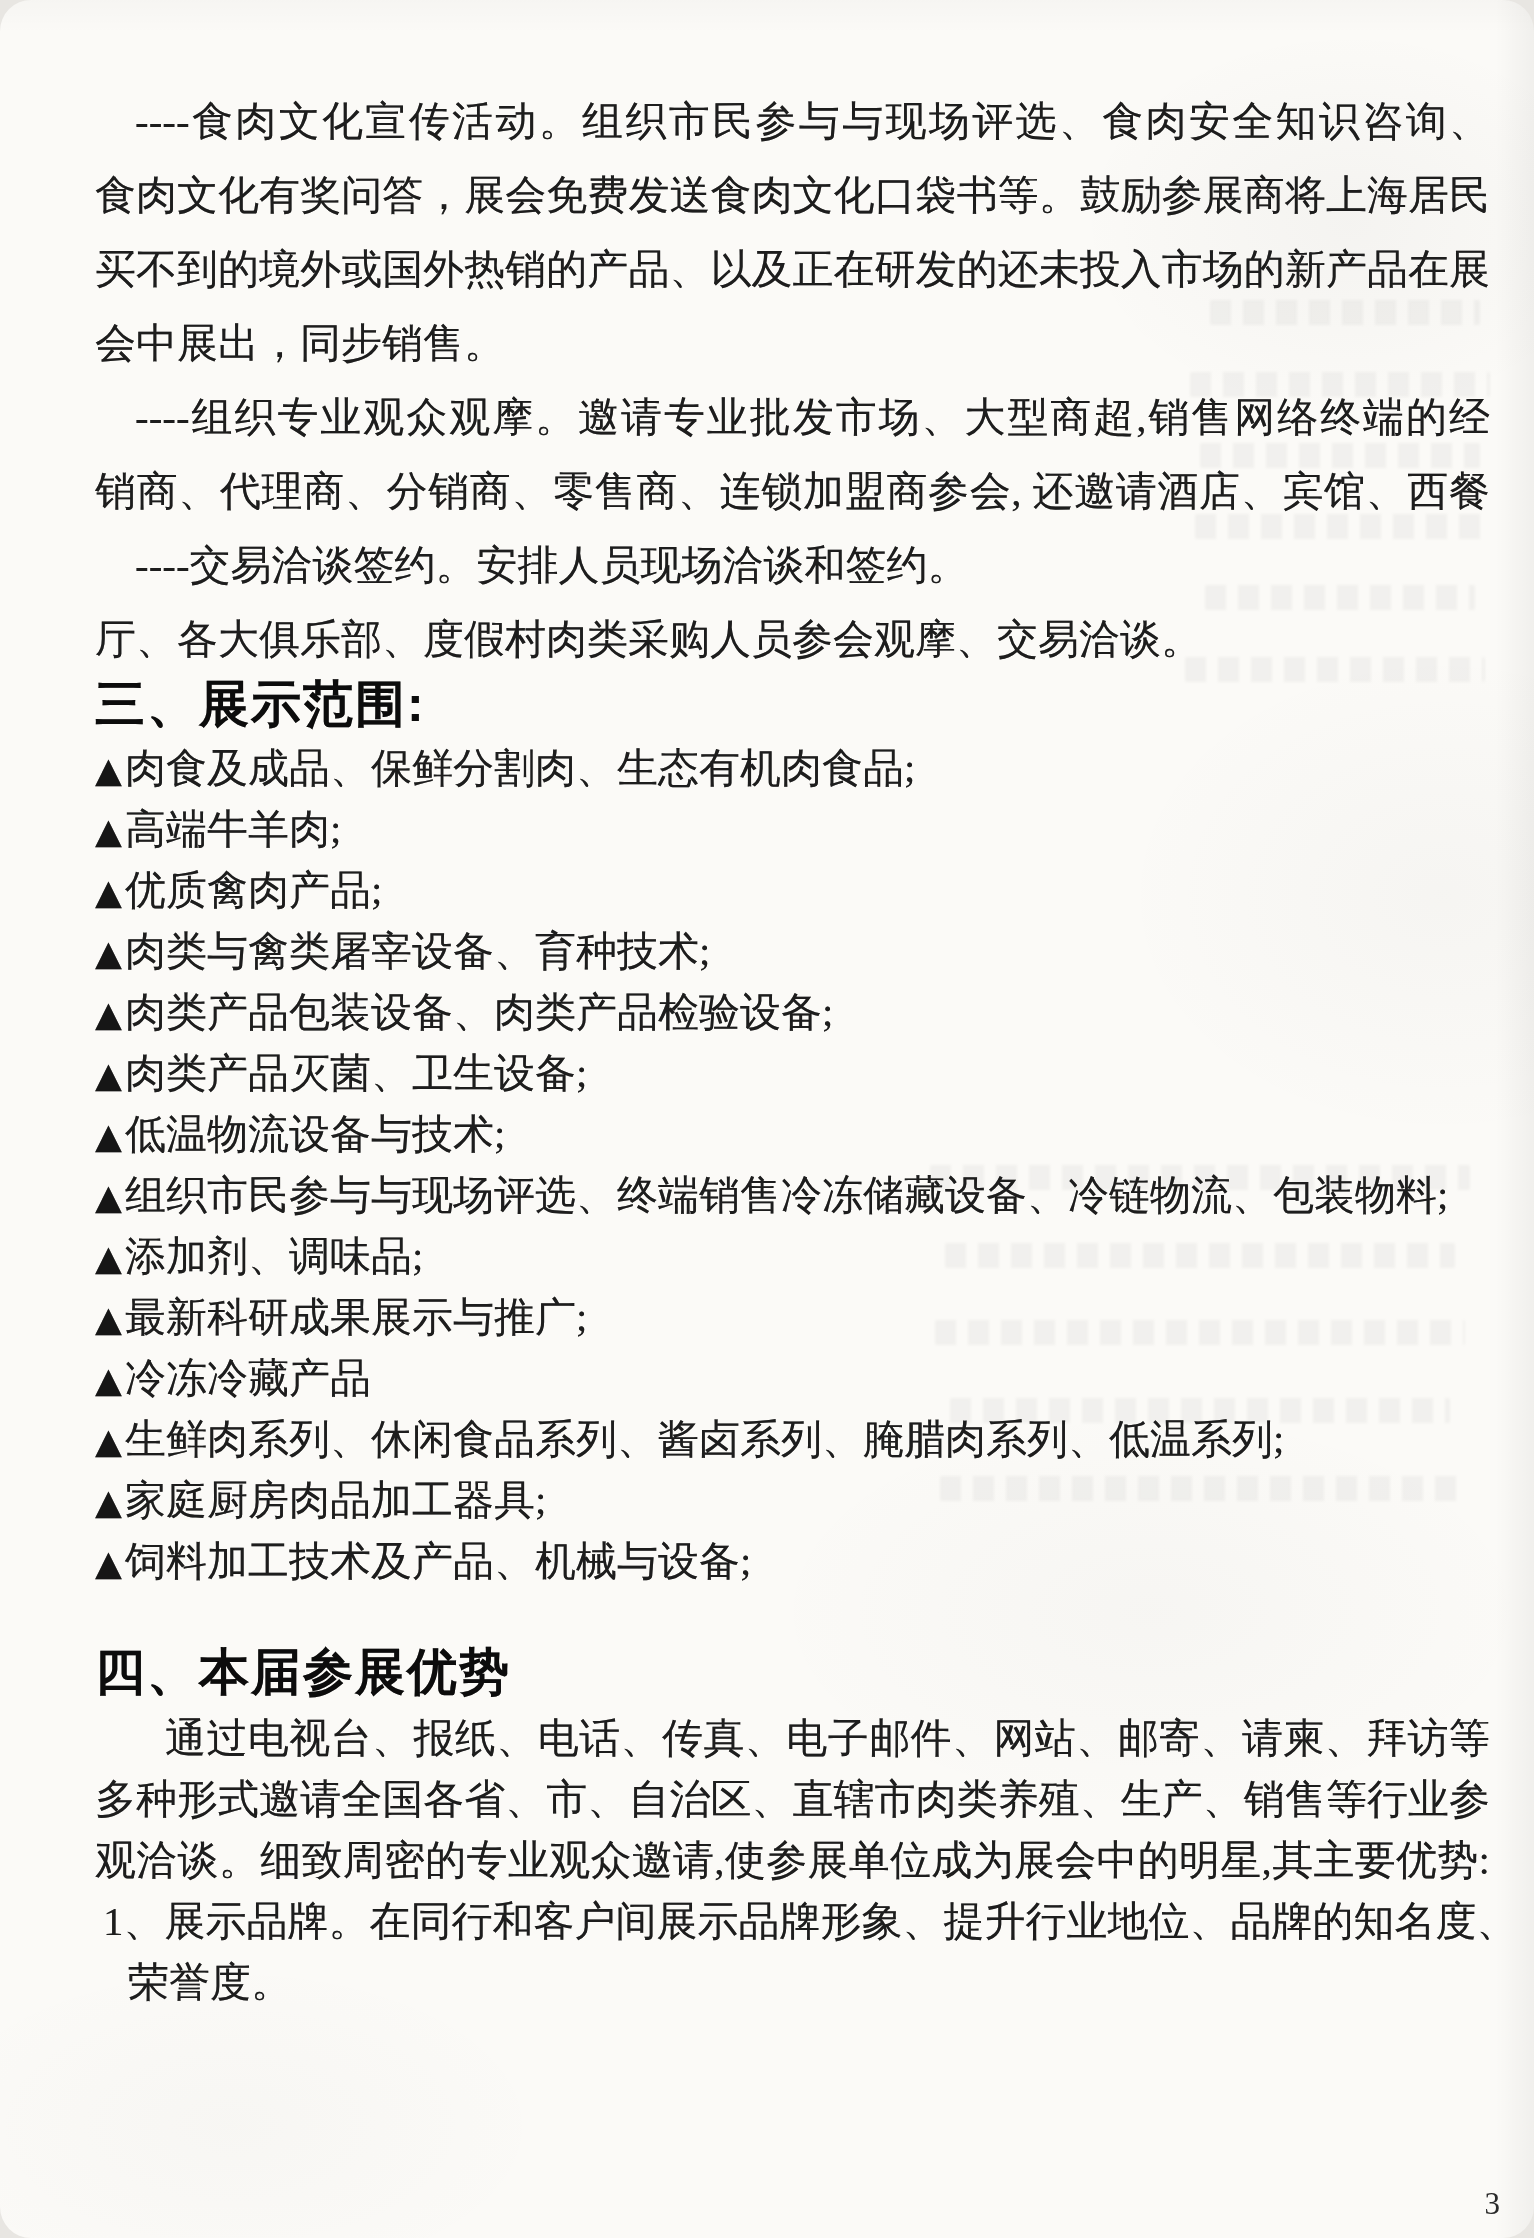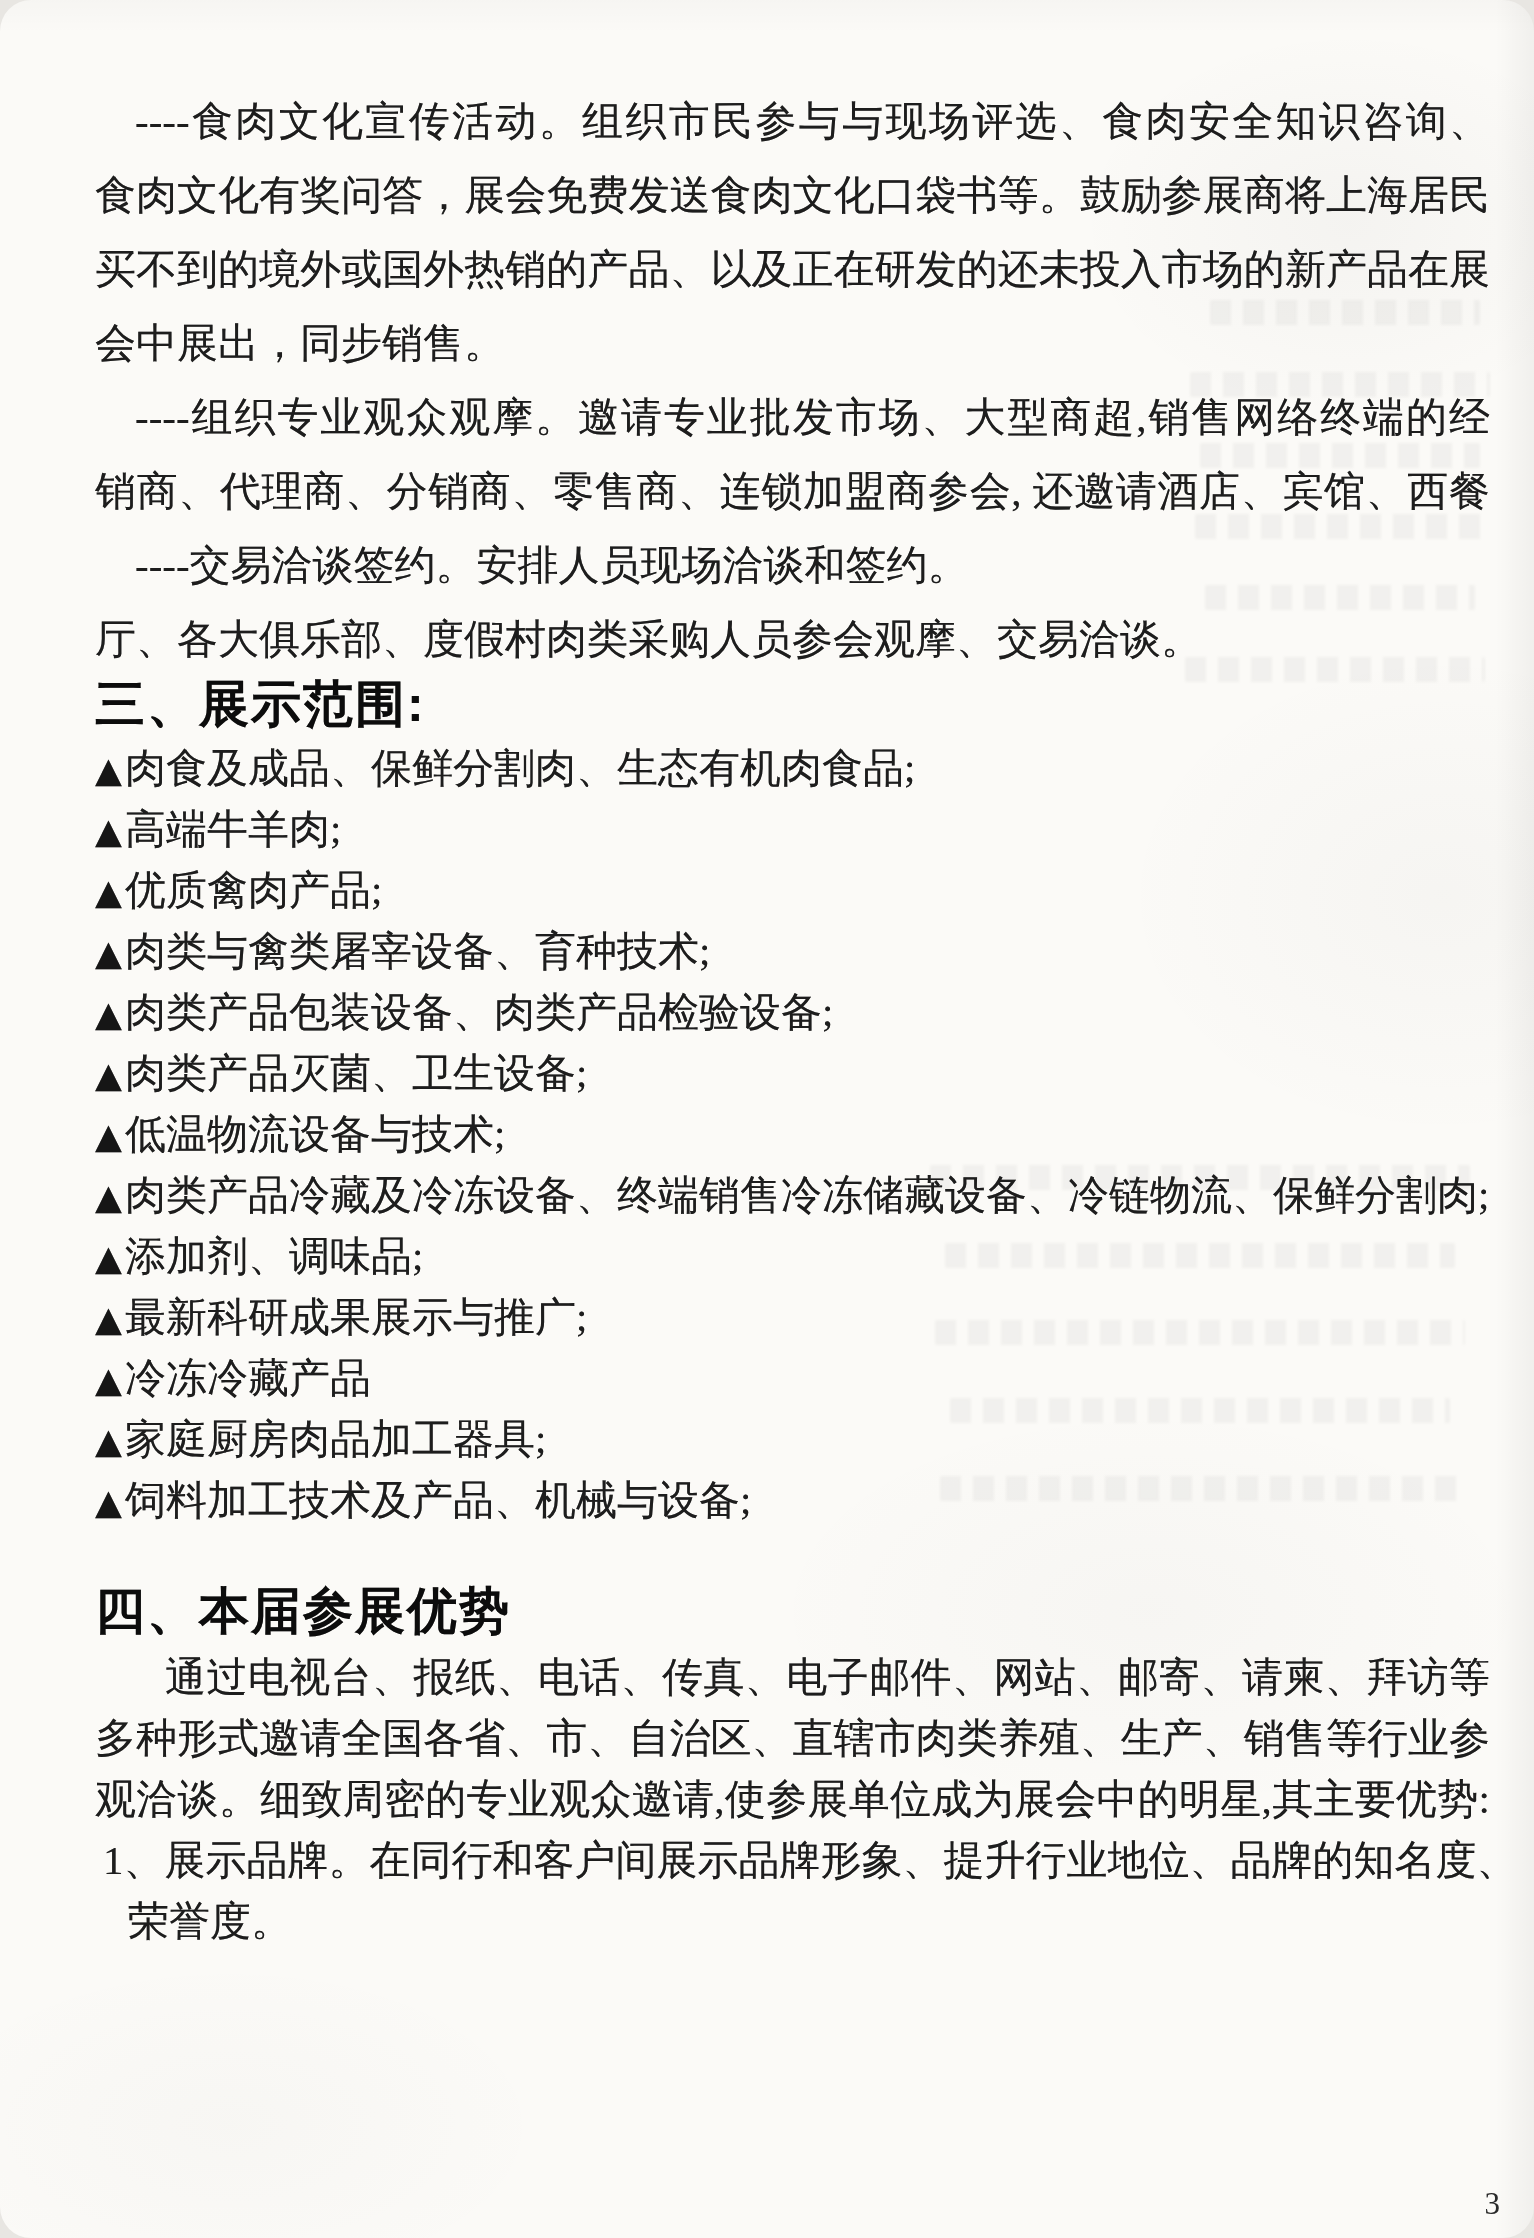--- a/index.html
+++ b/index.html
@@ -93,24 +93,25 @@
     <div class="heading heading-scope">三、展示范围:</div>
 
     <div class="scope-list">
       <div class="scope-item"><span class="tri">▲</span><span>肉食及成品、保鲜分割肉、生态有机肉食品;</span></div>
       <div class="scope-item"><span class="tri">▲</span><span>高端牛羊肉;</span></div>
       <div class="scope-item"><span class="tri">▲</span><span>优质禽肉产品;</span></div>
       <div class="scope-item"><span class="tri">▲</span><span>肉类与禽类屠宰设备、育种技术;</span></div>
       <div class="scope-item"><span class="tri">▲</span><span>肉类产品包装设备、肉类产品检验设备;</span></div>
       <div class="scope-item"><span class="tri">▲</span><span>肉类产品灭菌、卫生设备;</span></div>
       <div class="scope-item"><span class="tri">▲</span><span>低温物流设备与技术;</span></div>
-      <div class="scope-item"><span class="tri">▲</span><span>肉类产品冷藏及冷冻设备、终端销售冷冻储藏设备、冷链物流、保鲜分割肉;</span></div>
+      <div class="scope-item"><span class="tri">▲</span><span>组织市民参与与现场评选、终端销售冷冻储藏设备、冷链物流、包装物料;</span></div>
       <div class="scope-item"><span class="tri">▲</span><span>添加剂、调味品;</span></div>
       <div class="scope-item"><span class="tri">▲</span><span>最新科研成果展示与推广;</span></div>
       <div class="scope-item"><span class="tri">▲</span><span>冷冻冷藏产品</span></div>
+      <div class="scope-item"><span class="tri">▲</span><span>生鲜肉系列、休闲食品系列、酱卤系列、腌腊肉系列、低温系列;</span></div>
       <div class="scope-item"><span class="tri">▲</span><span>家庭厨房肉品加工器具;</span></div>
       <div class="scope-item"><span class="tri">▲</span><span>饲料加工技术及产品、机械与设备;</span></div>
     </div>
 
     <div class="heading heading-adv">四、本届参展优势</div>
 
     <div class="adv">
       <div class="ln j ind-first">通过电视台、报纸、电话、传真、电子邮件、网站、邮寄、请柬、拜访等</div>
       <div class="ln j">多种形式邀请全国各省、市、自治区、直辖市肉类养殖、生产、销售等行业参</div>
       <div class="ln j">观洽谈。细致周密的专业观众邀请,使参展单位成为展会中的明星,其主要优势:</div>

